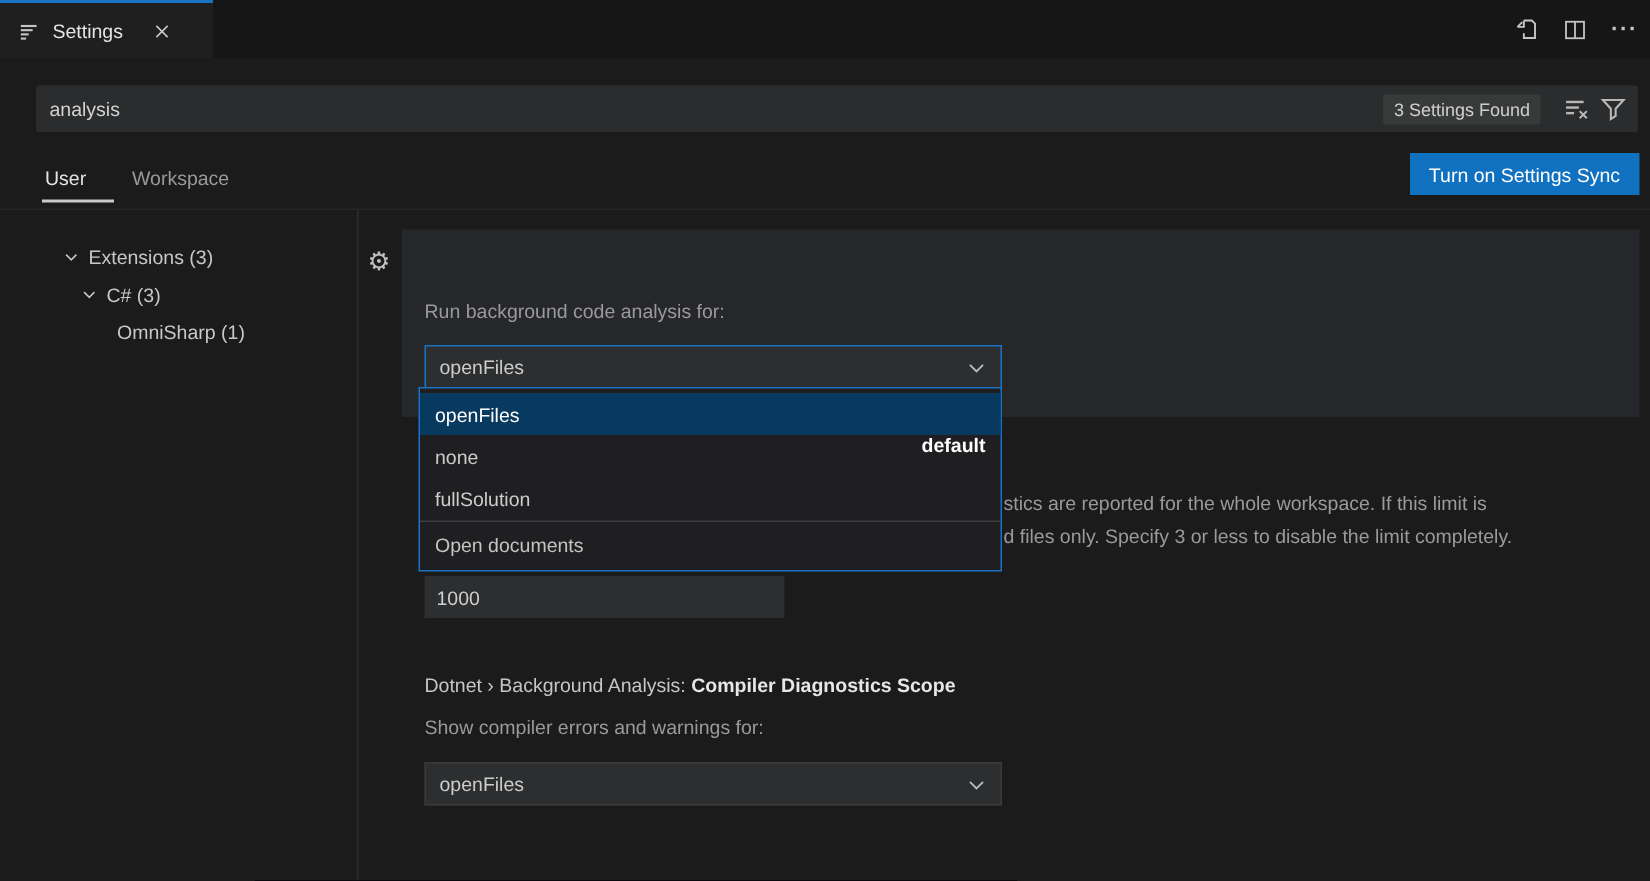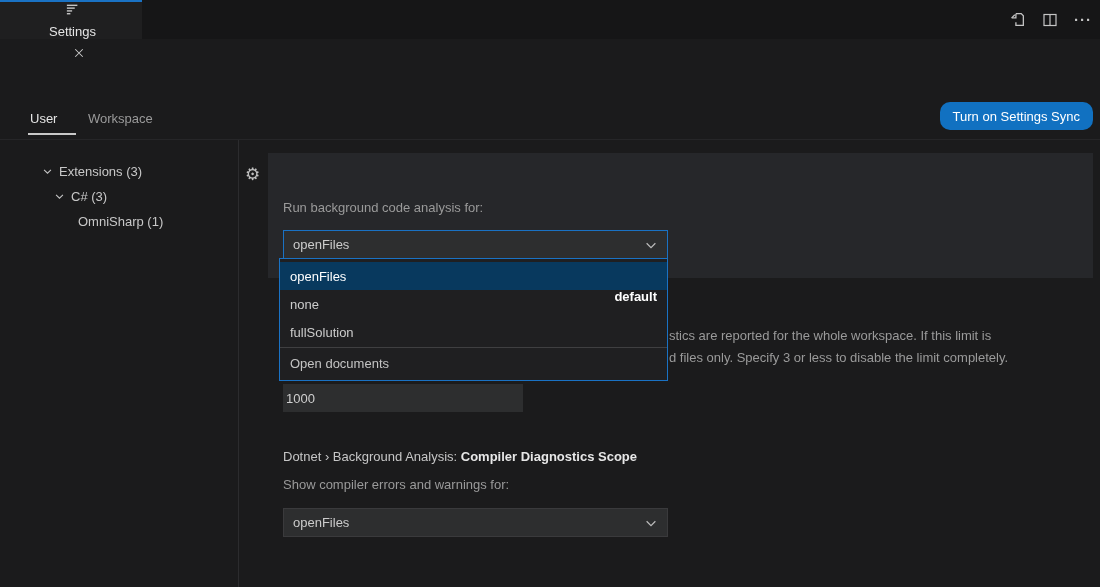--- a/index.html
+++ b/index.html
@@ -7,21 +7,21 @@
     position:relative;width:1100px;height:587px;overflow:hidden;
     background:#1b1b1c;color:#cccccc;
     font-family:"Liberation Sans","DejaVu Sans",sans-serif;font-size:13px;
   }
   .abs{position:absolute;}
   
   .tabstrip{left:0;top:0;width:1100px;height:39px;background:#161617;}
   .tab{
     left:0;top:0;width:142px;height:39px;background:#1f1f20;
     border-top:2px solid #1a72c4;box-sizing:border-box;
-    display:flex;align-items:center;padding:0 10px 0 13px;gap:8px;flex-direction:column;
+    display:flex;align-items:center;padding:0 10px 0 13px;gap:8px;
   }
   .tab-label{color:#e4e4e4;}
   .tab-close{margin-left:12px;display:flex;align-items:center;cursor:pointer;}
   .editor-actions{right:8px;top:0;height:39px;display:flex;align-items:center;gap:16px;}
   .ea-icon{display:flex;align-items:center;cursor:pointer;}
   .more-glyph{color:#c5c5c5;font-size:15px;font-weight:bold;letter-spacing:1px;}
   
   .search-wrap{
     left:24px;top:57px;width:1068px;height:31px;background:#2b2c2d;
     display:flex;align-items:center;box-sizing:border-box;padding:0 8px 0 0;border-radius:2px;
@@ -36,21 +36,21 @@
   }
   .search-icon-btn{display:flex;align-items:center;margin-left:7px;cursor:pointer;}
   
   .scope-tab{top:111px;cursor:pointer;}
   .scope-user{left:30px;color:#e4e4e4;}
   .scope-workspace{left:88px;color:#9a9a9a;}
   .scope-underline{left:28px;top:133px;width:48px;height:2px;background:#c9c9c9;}
   .header-line{left:0;top:139px;width:1100px;height:1px;background:#262628;}
   .sync-btn{
     right:7px;top:102px;height:28px;background:#1171c1;color:#ffffff;border:none;
-    border-radius:10px;padding:0 13px;font-family:inherit;font-size:13px;cursor:pointer;
+    border-radius:0;padding:0 13px;font-family:inherit;font-size:13px;cursor:pointer;
     display:flex;align-items:center;
   }
   
   .toc-divider{left:238px;top:140px;width:1px;height:447px;background:#2c2c2e;}
   .tree-row{height:22px;display:flex;align-items:center;gap:6px;cursor:pointer;color:#c8c8c8;}
   .tr1{left:42px;top:160px;}
   .tr2{left:54px;top:185px;}
   .tr3{left:78px;top:210px;}
   
   .gear{left:245px;top:166px;font-size:17px;color:#c0c0c0;cursor:pointer;line-height:1;}
@@ -79,21 +79,21 @@
   .dd-item.selected{background:#08395e;color:#ffffff;}
   .dd-detail{margin-left:auto;font-weight:bold;color:#ffffff;margin-top:40px;}
   .dd-sep{height:1px;background:#3f3f41;margin:1px 0;}
   .dd-footer{height:28px;display:flex;align-items:center;padding:0 10px;color:#c4c4c4;}
   
   .ob1{left:669px;top:328px;color:#9a9a9a;white-space:nowrap;}
   .ob2{left:669px;top:350px;color:#9a9a9a;white-space:nowrap;}
   
   .num-input{
     left:283px;top:384px;width:240px;height:28px;background:#2d2e2f;border:none;outline:none;
-    color:#cfcfcf;font-family:inherit;font-size:13px;padding:0 0 0 3px;box-sizing:border-box;
+    color:#cfcfcf;font-family:inherit;font-size:13px;padding:0 0 0 8px;box-sizing:border-box;
   }
   svg{display:block;}
 </style>
 </head>
 <body>
 
 <div class="window">
 
   <div class="abs tabstrip">
     <div class="abs tab">
@@ -123,20 +123,37 @@
       <span class="ea-icon">
         <svg width="16" height="16" viewBox="0 0 16 16" fill="none" stroke="#c5c5c5" stroke-width="1.2">
           <rect x="2" y="2.5" width="12" height="11"></rect>
           <path d="M8 2.5v11"></path>
         </svg>
       </span>
       <span class="ea-icon more-glyph">···</span>
     </div>
   </div>
 
+  <div class="abs search-wrap">
+    <input class="search-input" spellcheck="false" value="analysis" style="">
+    <span class="badge">3 Settings Found</span>
+    <span class="search-icon-btn">
+      <svg width="17" height="17" viewBox="0 0 16 16">
+        <rect x="1" y="3" width="11" height="1.5" fill="#b8b8b8"></rect>
+        <rect x="1" y="6.5" width="8" height="1.5" fill="#b8b8b8"></rect>
+        <rect x="1" y="10" width="5" height="1.5" fill="#b8b8b8"></rect>
+        <path d="M9.5 9.5l4.5 4.5M14 9.5L9.5 14" stroke="#b8b8b8" stroke-width="1.3"></path>
+      </svg>
+    </span>
+    <span class="search-icon-btn">
+      <svg width="17" height="17" viewBox="0 0 16 16" fill="none" stroke="#b8b8b8" stroke-width="1.3">
+        <path d="M1.5 2.5h13L9.5 8v4.5l-3 2V8z"></path>
+      </svg>
+    </span>
+  </div>
 
   <div class="abs scope-tab scope-user">User</div>
   <div class="abs scope-tab scope-workspace">Workspace</div>
   <div class="abs scope-underline"></div>
   <div class="abs header-line"></div>
   <button class="abs sync-btn">Turn on Settings Sync</button>
 
   <div class="abs toc-divider"></div>
   <div class="abs tree-row tr1">
     <span>

